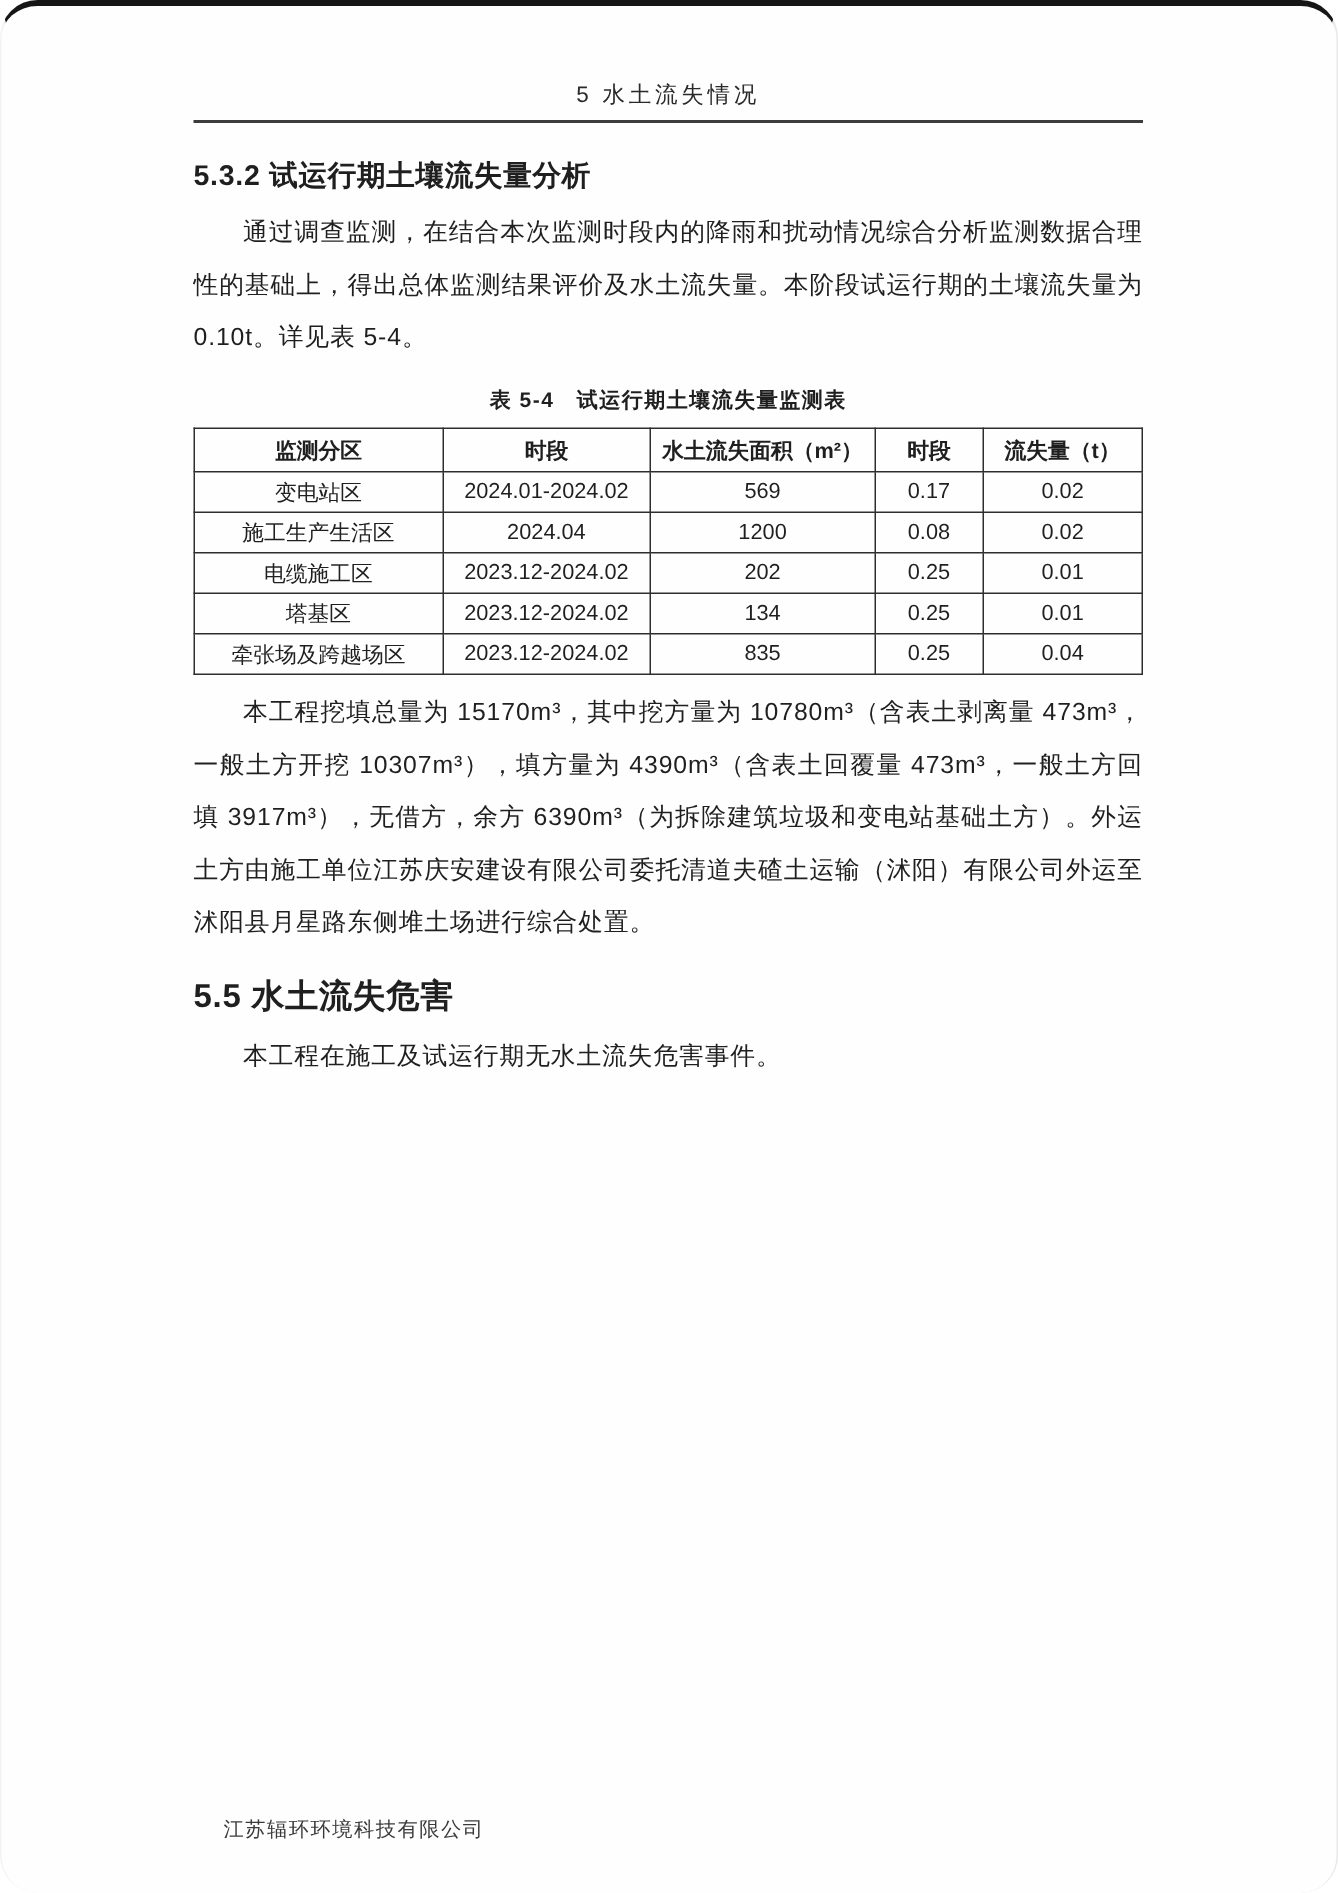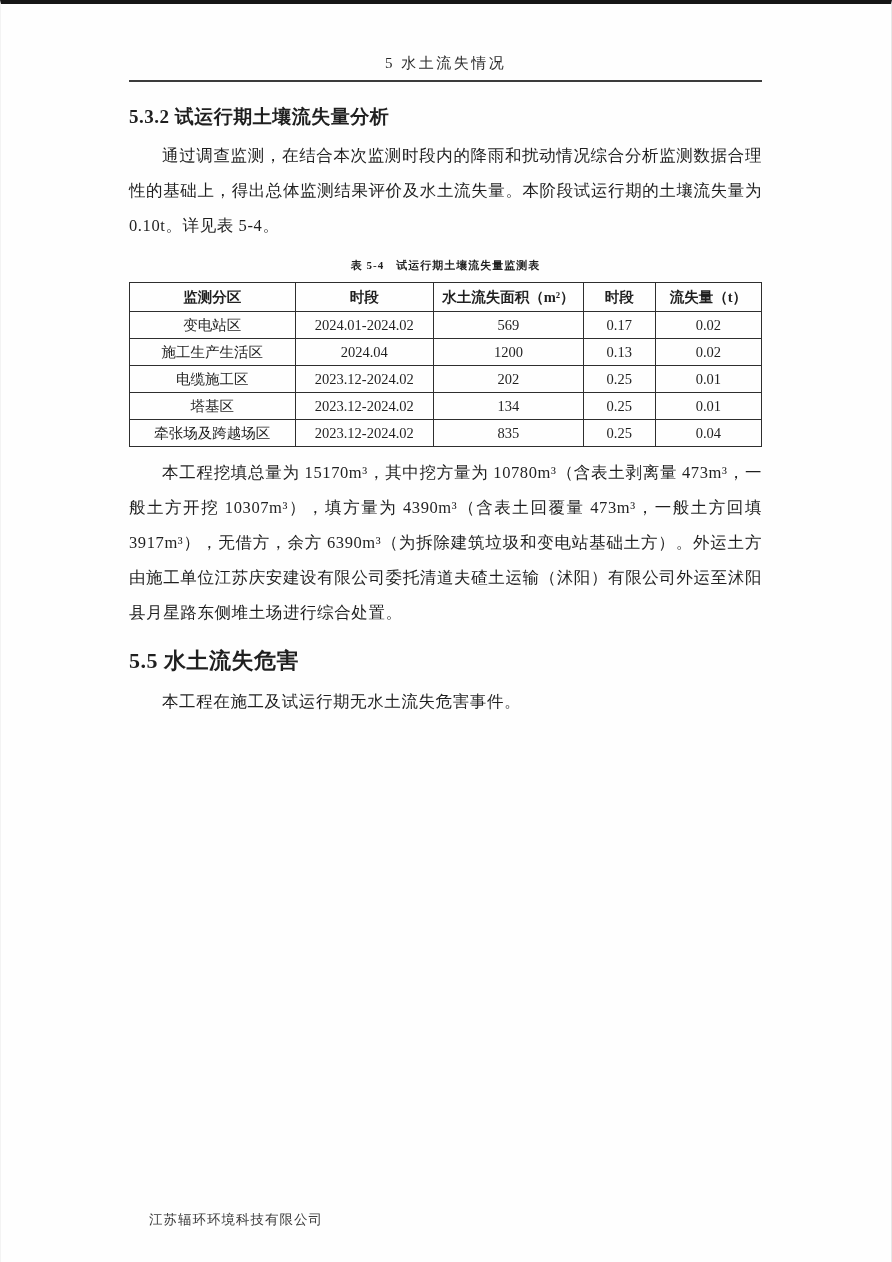--- a/index.html
+++ b/index.html
@@ -10,23 +10,24 @@
   .page {
     position: relative;
     width: 892px;
     height: 1262px;
     margin: 0 auto;
     background: #fefefe;
     box-sizing: border-box;
     border-top: 4px solid #161616;
     border-right: 1px solid #e8e8e8;
     border-left: 1px solid #f3f3f3;
-    font-family: Liberation Serif, serif;
+    font-family: Liberation Sans, sans-serif;
     color: #1f1f1f;
     overflow: hidden;
+    border-radius: 25px;
   }
   .content {
     padding: 0 129px 0 128px;
   }
   .doc-header {
     margin-top: 50px;
     text-align: center;
     font-size: 15px;
     letter-spacing: 2.5px;
     color: #2a2a2a;
@@ -49,21 +50,21 @@
     margin: 8px 0 0 0;
     font-size: 16.5px;
     line-height: 35px;
     text-align: justify;
     text-indent: 33px;
     letter-spacing: 0.6px;
   }
   .table-title {
     margin: 15px 0 0 0;
     text-align: center;
-    font-size: 11px;
+    font-size: 14px;
     font-weight: bold;
     letter-spacing: 1px;
   }
   table.data-table {
     margin-top: 9px;
     width: 100%;
     border-collapse: collapse;
     table-layout: fixed;
     font-size: 14.5px;
   }
@@ -144,21 +145,21 @@
           <td>变电站区</td>
           <td>2024.01-2024.02</td>
           <td>569</td>
           <td>0.17</td>
           <td>0.02</td>
         </tr>
         <tr>
           <td>施工生产生活区</td>
           <td>2024.04</td>
           <td>1200</td>
-          <td>0.13</td>
+          <td>0.08</td>
           <td>0.02</td>
         </tr>
         <tr>
           <td>电缆施工区</td>
           <td>2023.12-2024.02</td>
           <td>202</td>
           <td>0.25</td>
           <td>0.01</td>
         </tr>
         <tr>

